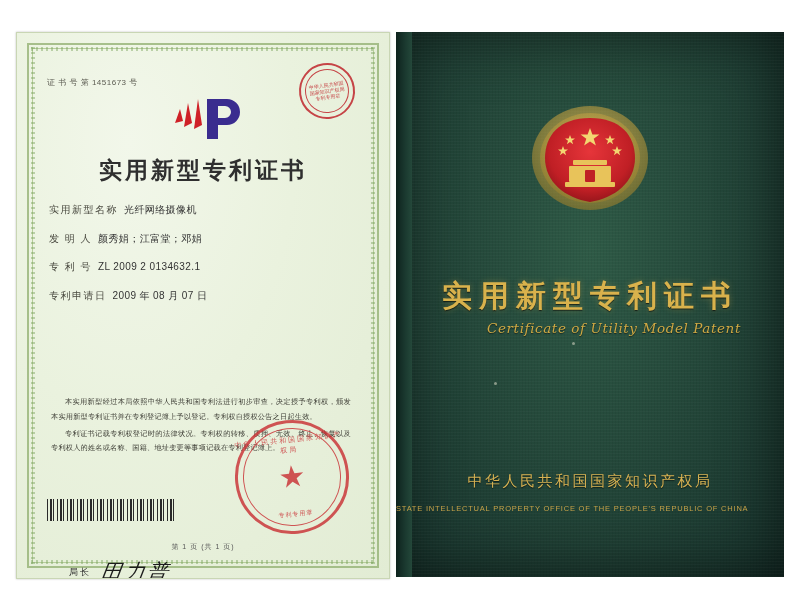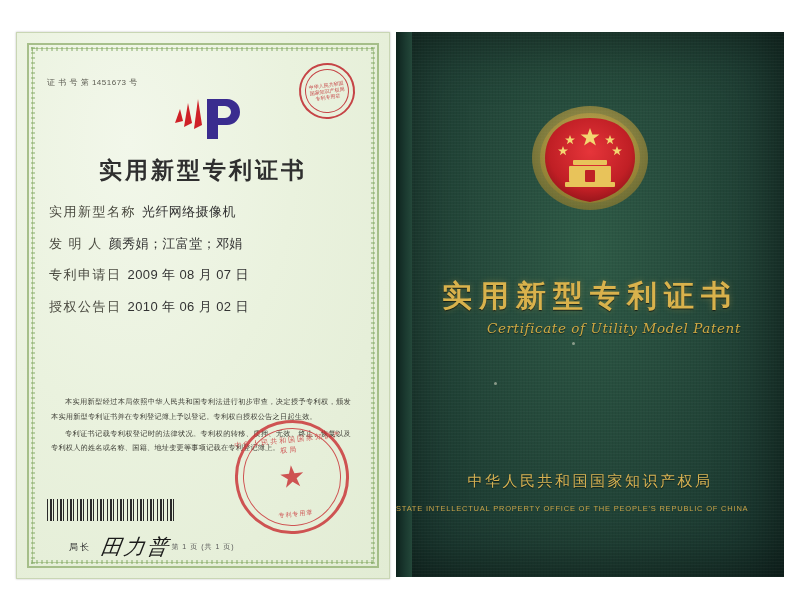--- a/index.html
+++ b/index.html
@@ -121,21 +121,21 @@
     font-weight: bold;
     letter-spacing: 3px;
     color: #2f2f2f;
   }
 
   .fields {
     position: absolute;
     left: 32px;
     top: 172px;
     width: 310px;
-    font-size: 13px;
+    font-size: 10px;
     color: #3a3a33;
     line-height: 1;
   }
   .field-row {
     display: flex;
     align-items: baseline;
     margin-bottom: 18.5px;
     white-space: nowrap;
   }
   .field-label {
@@ -171,21 +171,21 @@
     background-image: repeating-linear-gradient(
       90deg,
       #2a2a2a 0 1px, transparent 1px 3px,
       #2a2a2a 3px 5px, transparent 5px 6px,
       #2a2a2a 6px 7px, transparent 7px 10px);
   }
 
   .sign-row {
     position: absolute;
     left: 52px;
-    top: 500px;
+    top: 525px;
     display: flex;
     align-items: center;
     font-size: 9px;
     color: #2f2f2f;
   }
   .sign-label { letter-spacing: 2px; }
   .signature {
     margin-left: 10px;
     font-family: "DejaVu Serif", serif;
     font-size: 21px;
@@ -367,26 +367,26 @@
     <div class="fields">
       <div class="field-row">
         <span class="field-label">实用新型名称</span>
         <span class="field-value">光纤网络摄像机</span>
       </div>
       <div class="field-row">
         <span class="field-label">发 明 人</span>
         <span class="field-value">颜秀娟；江富堂；邓娟</span>
       </div>
       <div class="field-row">
+        <span class="field-label">专 利 号</span>
+        <span class="field-value">ZL 2009 2 0134632.1</span>
+      </div>
+      <div class="field-row">
         <span class="field-label">专利申请日</span>
         <span class="field-value">2009 年 08 月 07 日</span>
-      </div>
-      <div class="field-row">
-        <span class="field-label">授权公告日</span>
-        <span class="field-value">2010 年 06 月 02 日</span>
       </div>
     </div>
 
     <div class="body-text">
       <p>本实用新型经过本局依照中华人民共和国专利法进行初步审查，决定授予专利权，颁发本实用新型专利证书并在专利登记簿上予以登记。专利权自授权公告之日起生效。</p>
       <p>专利证书记载专利权登记时的法律状况。专利权的转移、质押、无效、终止、恢复以及专利权人的姓名或名称、国籍、地址变更等事项记载在专利登记簿上。</p>
     </div>
 
     <div class="barcode"></div>
 

